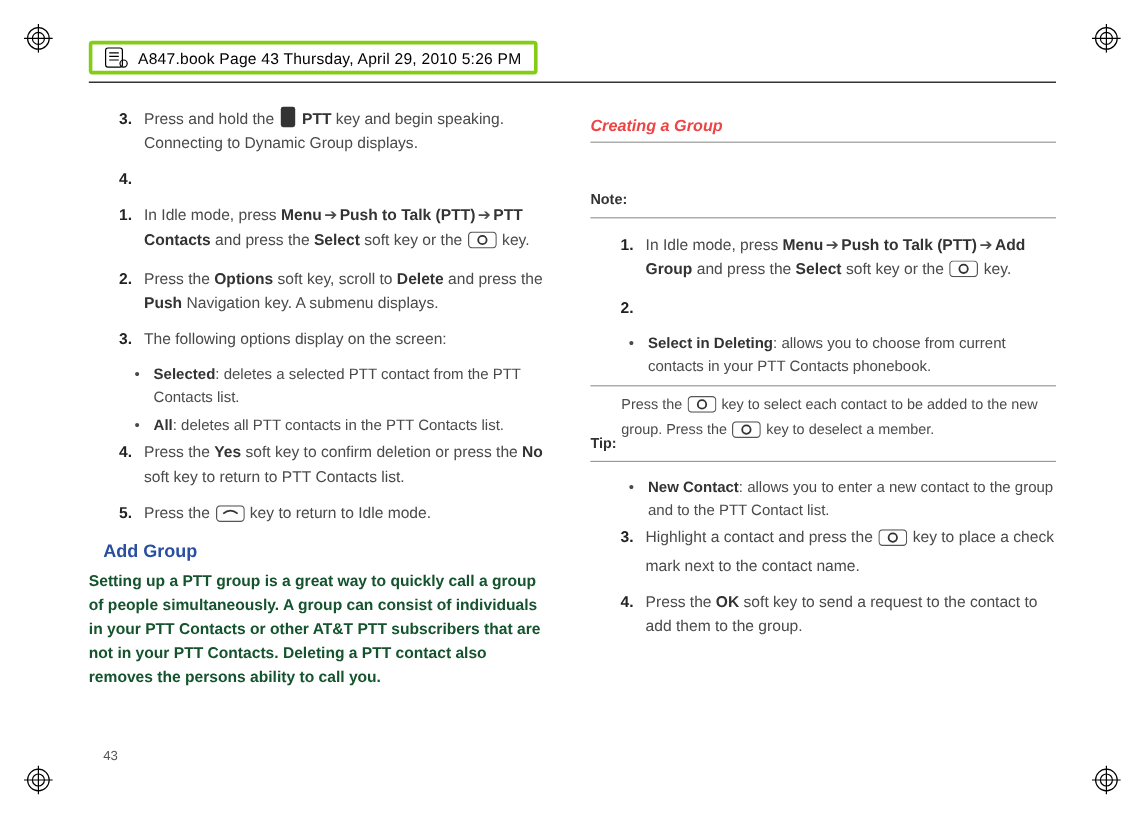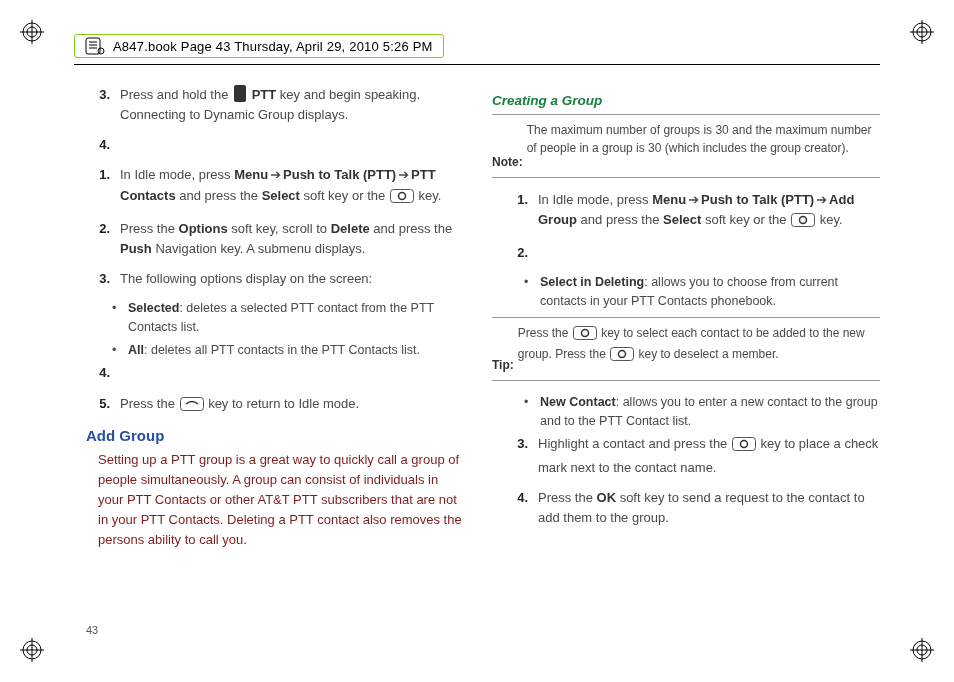--- a/index.html
+++ b/index.html
@@ -29,21 +29,21 @@
     top: 34px;
     left: 74px;
     right: 74px;
     bottom: 44px;
     box-sizing: border-box;
   }
   .header-row {
     display: flex;
     align-items: center;
     gap: 8px;
-    border: 1px solid #84cc16;
+    border: 3px solid #84cc16;
     border-radius: 3px;
     padding: 2px 10px;
     width: fit-content;
     margin-bottom: 6px;
   }
   .framemaker-icon svg { display: block; }
   .header-text {
     font-size: 13px;
     color: #000;
     letter-spacing: 0.2px;
@@ -76,36 +76,37 @@
   .step-body {
     flex: 1;
     color: #4A4A4A;
   }
   .step-body b, .bullet-body b, .note-body b {
     color: #333;
     font-weight: bold;
     text-align: center;
   }
   .section-h2 {
-    color: #15803d;
+    color: #ef4444;
     font-weight: bold;
     font-style: italic;
     font-size: 13.5px;
     margin: 8px 0 6px 0;
   }
   .section-h1 {
     color: #2a4fa0;
     font-weight: bold;
     font-size: 15px;
     margin: 10px 0 6px 12px;
   }
   .body-para {
-    margin: 0 0 8px 24px;
+    margin: 0 0 8px 0;
     line-height: 1.55;
-    color: #7f1d1d;
+    color: #14532d;
+    font-weight: bold;
   }
   .bullet-row {
     display: flex;
     gap: 6px;
     margin: 4px 0 4px 38px;
     line-height: 1.5;
     font-size: 12.5px;
     color: #4A4A4A;
   }
   .col-right .bullet-row {
@@ -249,20 +250,23 @@
         <div class="bullet-body"><b>Selected</b><span>: deletes a selected PTT contact from the PTT Contacts list.</span></div>
       </div>
       <div class="bullet-row">
         <div class="bullet-dot">•</div>
         <div class="bullet-body"><b>All</b><span>: deletes all PTT contacts in the PTT Contacts list.</span></div>
       </div>
 
       <div class="indent-steps">
         <div class="step-row">
           <div class="step-num">4.</div>
+          <div class="step-body">
+            <span>Press the </span><b>Yes</b><span> soft key to confirm deletion or press the </span><b>No</b><span> soft key to return to PTT Contacts list.</span>
+          </div>
         </div>
         <div class="step-row">
           <div class="step-num">5.</div>
           <div class="step-body">
             <span>Press the </span><span class="key-icon"><svg width="24" height="14">
                   <rect x="0.5" y="0.5" width="23" height="13" rx="3" fill="#fff" stroke="#555"></rect>
                   <path d="M6 7 q6 -5 12 0" fill="none" stroke="#333" stroke-width="1.5"></path>
                 </svg></span><span> key to return to Idle mode.</span>
           </div>
         </div>
@@ -272,21 +276,20 @@
       <p class="body-para">Setting up a PTT group is a great way to quickly call a group of people simultaneously. A group can consist of individuals in your PTT Contacts or other AT&amp;T PTT subscribers that are not in your PTT Contacts. Deleting a PTT contact also removes the persons ability to call you.</p>
 
     </div>
 
     <div class="col col-right">
 
       <div class="section-h2">Creating a Group</div>
 
       <div class="note-block">
         <span class="note-label">Note:</span>
-        <span class="note-body">The maximum number of groups is 30 and the maximum number of people in a group is 30 (which includes the group creator).</span>
       </div>
 
       <div class="indent-steps">
         <div class="step-row">
           <div class="step-num">1.</div>
           <div class="step-body">
             <span>In Idle mode, press </span><b>Menu</b><span class="arrow">➔</span><b>Push to Talk (PTT)</b><span class="arrow">➔</span><b>Add Group</b><span> and press the </span><b>Select</b><span> soft key or the </span><span class="key-icon"><svg width="24" height="14">
                   <rect x="0.5" y="0.5" width="23" height="13" rx="3" fill="#fff" stroke="#555"></rect>
                   <circle cx="12" cy="7" r="3.5" fill="none" stroke="#333" stroke-width="1.5"></circle>
                 </svg></span><span> key.</span>

